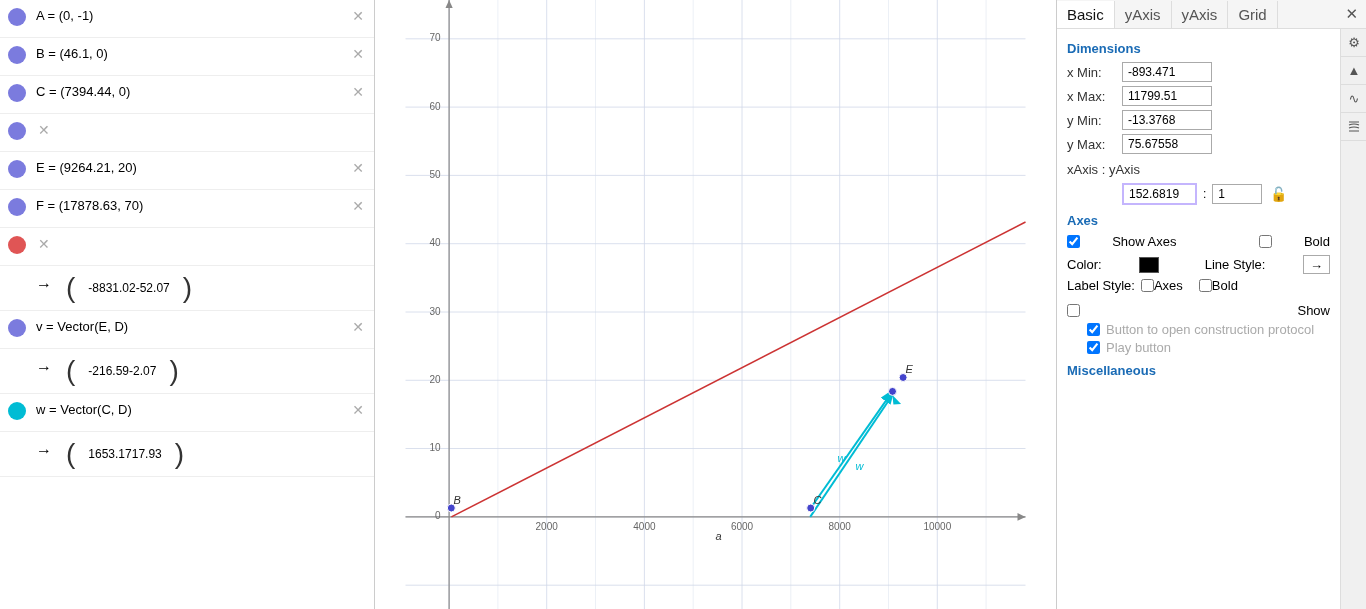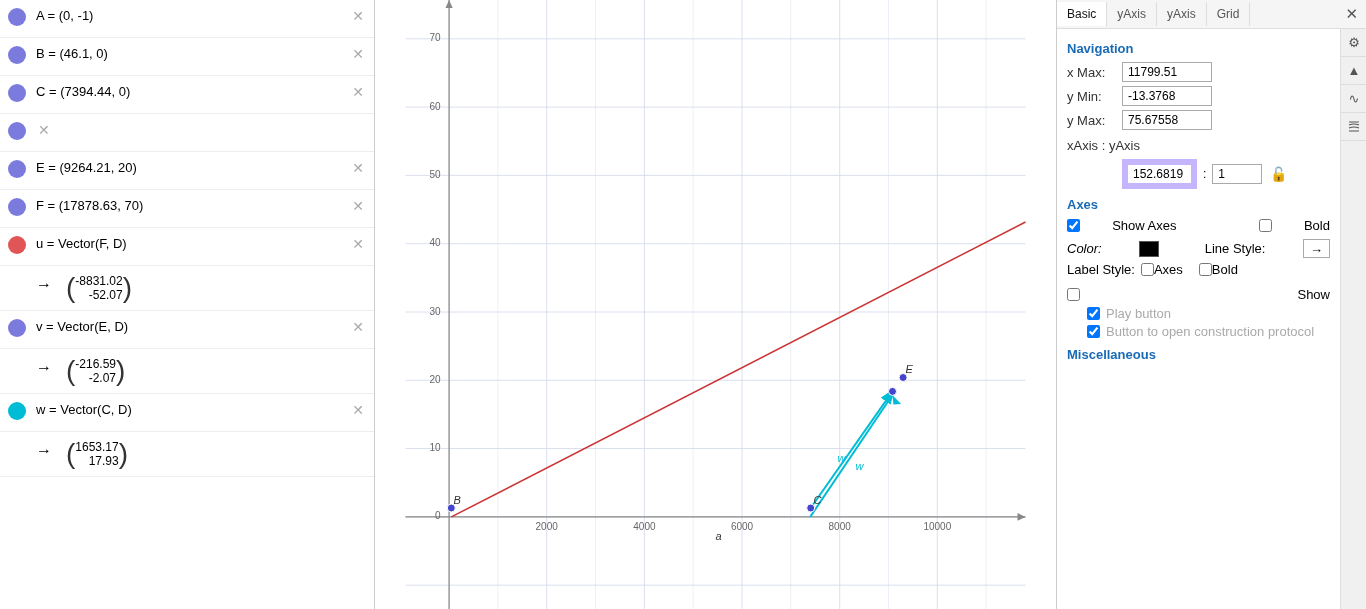--- a/index.html
+++ b/index.html
@@ -56,23 +56,22 @@
       padding: 2px 8px;
     }
     .matrix-bracket {
       font-size: 28px;
       line-height: 1;
       color: #333;
       font-weight: 100;
     }
     .matrix-vals {
       display: flex;
-      flex-direction: column;
       align-items: flex-end;
-      margin: 0 0;
+      margin: 0 13px;
       font-size: 12px;
     }
 
     
     #canvas-area {
       flex: 1;
       position: relative;
       background: #fff;
       overflow: hidden;
     }
@@ -107,21 +106,21 @@
     .ratio-row {
       display: flex;
       align-items: center;
       margin: 6px 0;
       font-size: 12px;
     }
     .ratio-label { width: 55px; }
     .ratio-input {
       width: 75px;
       padding: 2px 5px;
-      border: 6px solid #c4b5fd;
+      border: 2px solid #c4b5fd;
       font-size: 12px;
     }
     .ratio-colon { margin: 0 6px; }
     .ratio-input2 {
       width: 50px;
       padding: 2px 5px;
       border: 1px solid #aaa;
       font-size: 12px;
     }
     .lock-icon { margin-left: 8px; cursor: pointer; font-size: 14px; color: #555; }
@@ -143,21 +142,21 @@
       margin: 0 4px;
       vertical-align: middle;
     }
     .line-style-arrow {
       display: inline-flex; align-items: center;
       border: 1px solid #aaa;
       padding: 1px 6px;
       font-size: 13px;
       margin-left: 4px;
     }
-    .color-label { margin-right: 4px; font-size: 13px; font-style: italic; }
+    .color-label { margin-right: 4px; font-size: 13px; }
     .linestyle-label { margin-left: 12px; margin-right: 4px; font-size: 13px; }
     .label-style-row {
       display: flex;
       align-items: center;
       margin: 4px 0;
       font-size: 13px;
     }
     .label-style-row .ls-label { margin-right: 6px; }
     .nav-bar-section { margin-top: 10px; }
     .nav-sub-row {
@@ -181,21 +180,21 @@
     .right-tabs-row {
       display: flex;
       align-items: center;
       border-bottom: 1px solid #ddd;
       background: #f5f5f5;
     }
     .r-tab {
       padding: 5px 10px;
       cursor: pointer;
       border-right: 1px solid #ddd;
-      font-size: 12px;
+      font-size: 15px;
       color: #555;
     }
     .r-tab.active {
       background: #fff;
       color: #111;
     }
     .r-close {
       margin-left: auto;
       padding: 5px 8px;
       cursor: pointer;
@@ -274,23 +273,20 @@
   <div class="list-item">
     <div class="dot" style="background:#7b7bde;"></div>
     <div class="content">
       <span class="label">F = (17878.63, 70)</span>
     </div>
     <span class="close-btn">✕</span>
   </div>
 
   <div class="list-item">
     <div class="dot" style="background:#e05555;"></div>
-    <div class="content">
-      <span class="label">u = Vector(F, D)</span>
-    </div>
     <span class="close-btn">✕</span>
   </div>
 
   <div class="vector-item">
     <span class="arrow">→</span>
     <span class="matrix">
       <span class="matrix-bracket">(</span>
       <span class="matrix-vals">
         <span>-8831.02</span>
         <span>-52.07</span>
@@ -438,22 +434,26 @@
   <div class="right-tabs-row">
     <div class="r-tab active">Basic</div>
     <div class="r-tab">yAxis</div>
     <div class="r-tab">yAxis</div>
     <div class="r-tab">Grid</div>
     <div class="r-close">✕</div>
   </div>
   <div class="right-body">
     <div class="right-scroll">
 
-      <div class="section-title">Navigation</div>
-
+      <div class="section-title">Dimensions</div>
+
+      <div class="dim-row">
+        <span class="dim-label">x Min:</span>
+        <input class="dim-input" type="text" value="-893.471" style="">
+      </div>
       <div class="dim-row">
         <span class="dim-label">x Max:</span>
         <input class="dim-input" type="text" value="11799.51" style="">
       </div>
       <div class="dim-row">
         <span class="dim-label">y Min:</span>
         <input class="dim-input" type="text" value="-13.3768" style="">
       </div>
       <div class="dim-row">
         <span class="dim-label">y Max:</span>
@@ -498,25 +498,25 @@
         <span>Bold</span>
       </div>
 
       <div class="nav-bar-section">
         <div class="check-row">
           <input type="checkbox" style="">
           <span>Show</span>
         </div>
         <div class="nav-sub-row">
           <input type="checkbox" checked="" class="disabled-text" style="">
-          <span class="disabled-text">Play button</span>
+          <span class="disabled-text">Button to open construction protocol</span>
         </div>
         <div class="nav-sub-row">
           <input type="checkbox" checked="" class="disabled-text" style="">
-          <span class="disabled-text">Button to open construction protocol</span>
+          <span class="disabled-text">Play button</span>
         </div>
       </div>
 
       <div class="section-title" style="margin-top:8px;">Miscellaneous</div>
 
     </div>
 
     <div class="right-sidebar-icons">
       <div class="rs-icon" title="Settings">⚙</div>
       <div class="rs-icon" title="Triangle">▲</div>

